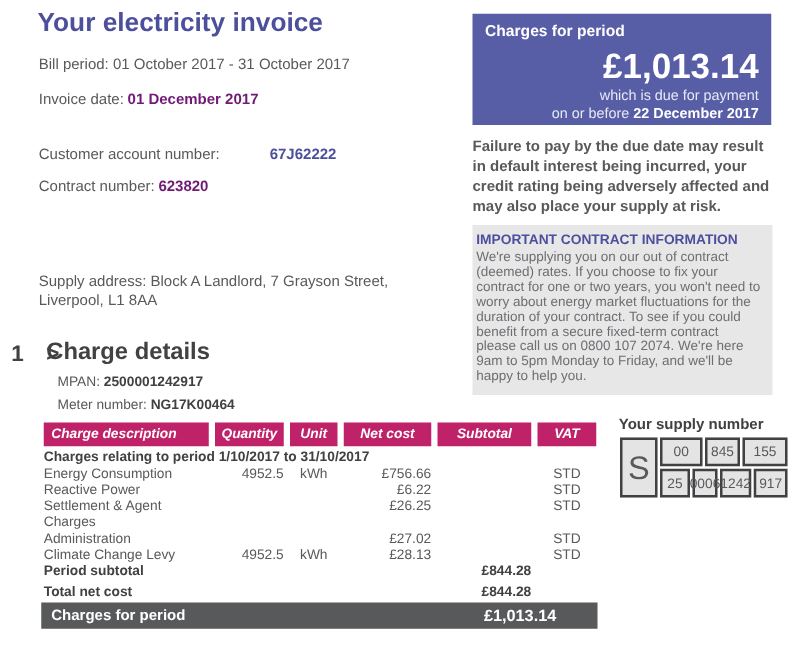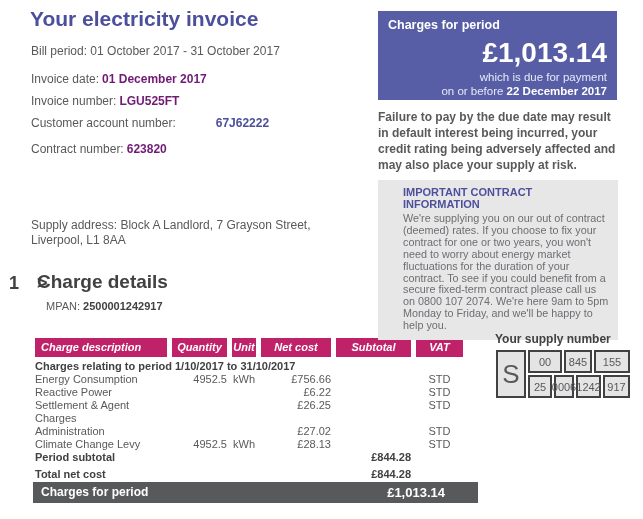--- a/index.html
+++ b/index.html
@@ -23,21 +23,21 @@
   .sec-title{left:28px;top:0;font-size:19px;}
   .meta{left:46px;font-size:11px;color:#58595b;}
   .meta .val{font-weight:bold;color:#414042;margin-left:3px;}
   .m1{top:300px}.m2{top:318px}
 
   
   .table{left:35px;top:338px;width:443px;}
   .thead{display:flex;gap:5px;}
   .th{background:#bf2268;color:#fff;font-size:11px;font-weight:bold;height:19px;
       line-height:19px;text-align:center;box-sizing:border-box;font-style:italic;}
-  .c1{width:132px}.c2{width:55px}.c3{width:24px}.c4{width:70px}.c5{width:75px}.c6{width:47px}
+  .c1{width:132px}.c2{width:55px}.c3{width:38px}.c4{width:70px}.c5{width:75px}.c6{width:47px}
   .th.c1{text-align:left;padding-left:6px;}
   .tbody{margin-top:3px;font-size:11px;}
   .group-row{font-weight:bold;color:#414042;line-height:13px;}
   .trow{display:flex;gap:5px;line-height:13px;}
   .trow .c{box-sizing:border-box;}
   .trow .c1{text-align:left;}
   .trow .c2,.trow .c4,.trow .c5{text-align:right;}
   .trow .c3,.trow .c6{text-align:center;}
   .bold-row{font-weight:bold;color:#414042;}
   .gap-top{margin-top:4px;}
@@ -49,21 +49,21 @@
   
   .charges-box{left:378px;top:11px;width:239px;height:89px;background:#575ea6;color:#fff;
                box-sizing:border-box;padding:7px 10px 0 10px;}
   .cb-head{font-size:12.5px;font-weight:bold;}
   .cb-amount{text-align:right;font-size:28px;font-weight:bold;margin-top:5px;}
   .cb-due{text-align:right;font-size:11.5px;line-height:14px;margin-top:1px;color:#e7e9f6;}
   .cb-due b{color:#ffffff;}
   .warning{left:378px;top:109px;width:246px;font-size:12px;font-weight:bold;
            color:#58595b;line-height:16px;}
   .info-box{left:378px;top:180px;width:240px;background:#e7e7e8;box-sizing:border-box;
-            padding:6px 9px 8px 25px;}
+            padding:6px 9px 8px 3px;}
   .info-head{font-size:11px;font-weight:bold;color:#4c4f9c;margin-bottom:3px;}
   .info-body{font-size:10.8px;color:#6d6e71;line-height:11.9px;}
 
   
   .sn-label{left:495px;top:332px;font-size:12px;font-weight:bold;color:#414042;}
   .sn-box{left:496px;top:350px;display:flex;gap:2px;}
   .sn-cell{border:2px solid #414042;background:#e4e4e4;display:flex;align-items:center;
            justify-content:center;color:#58595b;}
   .sn-s{width:26px;height:44px;font-size:26px;}
   .sn-right{display:flex;flex-direction:column;gap:2px;}
@@ -76,39 +76,39 @@
 <body>
 
 <div class="page">
 
   <div class="abs title">Your electricity invoice</div>
   <div class="abs bill-period">Bill period: 01 October 2017 - 31 October 2017</div>
 
   <div class="abs field f1">
     <span>Invoice date:</span><span class="val">01 December 2017</span>
   </div>
-  <div class="abs field f2">
-    <span>Invoice number:</span><span class="val">LGU525FT</span>
-  </div>
   <div class="abs field f3">
     <span>Customer account number:</span><span class="val accent">67J62222</span>
   </div>
   <div class="abs field f4">
     <span>Contract number:</span><span class="val">623820</span>
   </div>
 
   <div class="abs supply-address">Supply address: Block A Landlord, 7 Grayson Street, Liverpool, L1 8AA</div>
 
   <div class="abs section">
     <span class="sec-num">1</span>
     <span class="sec-chev">&gt;</span>
     <span class="sec-title">Charge details</span>
   </div>
   <div class="abs meta m1">
     <span>MPAN:</span><span class="val">2500001242917</span>
+  </div>
+  <div class="abs meta m2">
+    <span>Meter number:</span><span class="val">NG17K00464</span>
   </div>
 
   <div class="abs table">
     <div class="thead">
       <div class="th c1">Charge description</div>
       <div class="th c2">Quantity</div>
       <div class="th c3">Unit</div>
       <div class="th c4">Net cost</div>
       <div class="th c5">Subtotal</div>
       <div class="th c6">VAT</div>

